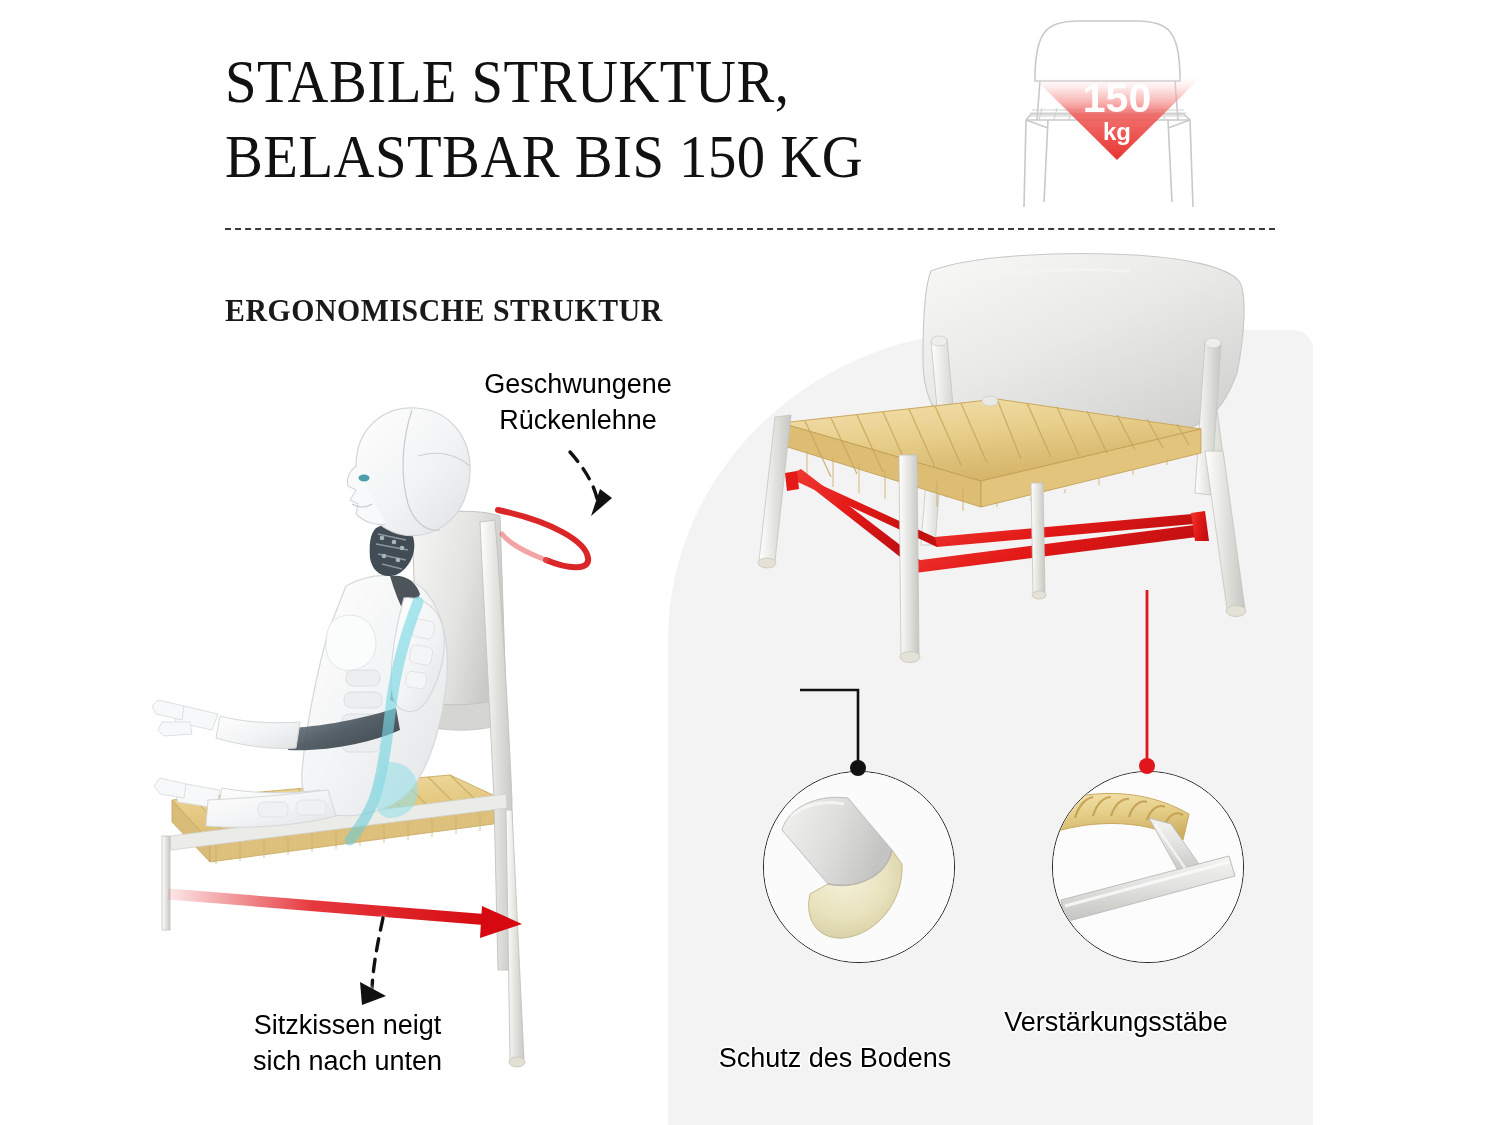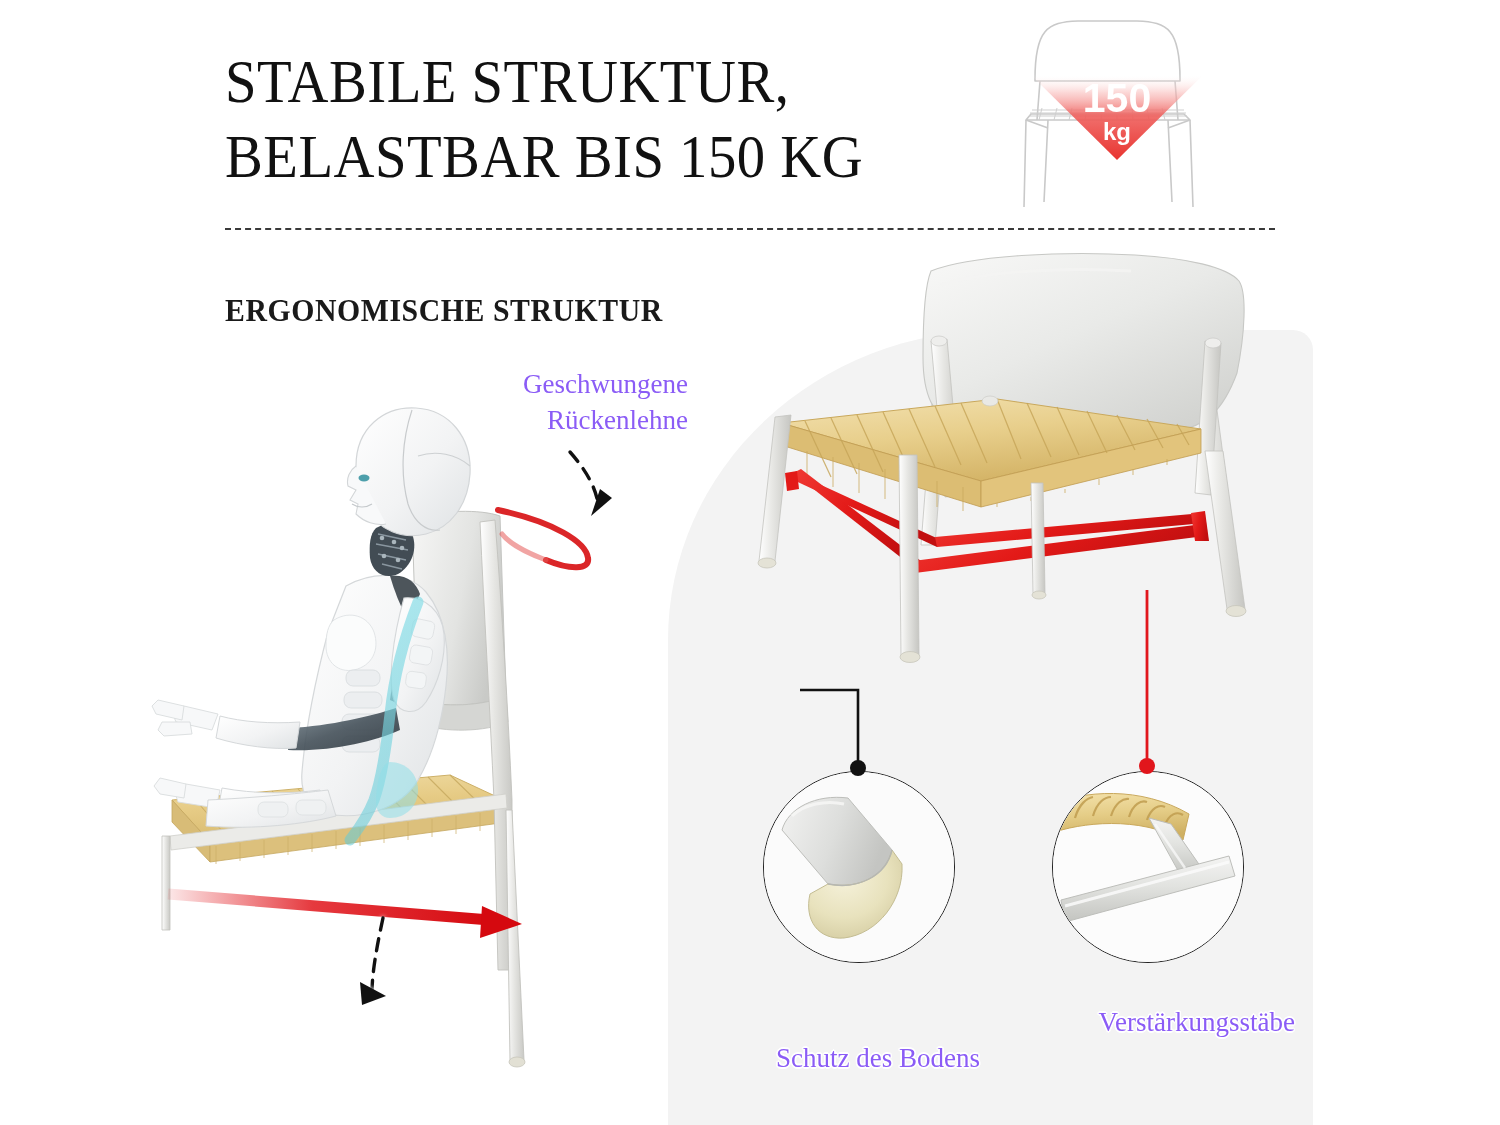--- a/index.html
+++ b/index.html
@@ -60,34 +60,34 @@
 
   
   .left-illo{position:absolute;left:150px;top:370px;width:500px;height:740px;z-index:4;}
 
   
   .main-chair{position:absolute;left:735px;top:245px;width:560px;height:500px;z-index:3;}
 
   
   .lbl{
     position:absolute;
-    font-family:Liberation Serif, serif;
+    font-family:Liberation Sans, sans-serif;
     font-size:27px;
     line-height:1.32;
-    color:#8b5cf6;
-    text-align:right;
+    color:#000000;
+    text-align:center;
     z-index:8;
     text-shadow:
        1.6px 0 0 #fff,-1.6px 0 0 #fff,0 1.6px 0 #fff,0 -1.6px 0 #fff,
        1.2px 1.2px 0 #fff,-1.2px 1.2px 0 #fff,1.2px -1.2px 0 #fff,-1.2px -1.2px 0 #fff;
   }
   .lbl-back{left:468px;top:367px;width:220px;}
   .lbl-seat{left:230px;top:1008px;width:235px;}
   .lbl-foot{left:690px;top:1005px;width:290px;}
-  .lbl-bar{left:1025px;top:1005px;width:270px;}
+  .lbl-bar{left:981px;top:1005px;width:270px;}
 
   
   .anno{position:absolute;left:0;top:0;width:1500px;height:1125px;z-index:7;pointer-events:none;}
 
   
   .detail{
     position:absolute;border:1.6px solid #202020;border-radius:50%;
     overflow:hidden;background:#fafafa;z-index:6;
   }
   .detail-foot{left:763px;top:771px;width:190px;height:190px;}
@@ -458,20 +458,24 @@
       <path d="M1147,590 L1147,762" fill="none" stroke="#e1161c" stroke-width="2.8"></path>
       <circle cx="1147" cy="766" r="8" fill="#e1161c"></circle>
     </g>
   </svg>
 
   <div class="lbl lbl-back">
     <span>Geschwungene</span><br>
     <span>Rückenlehne</span>
   </div>
 
+  <div class="lbl lbl-seat">
+    <span>Sitzkissen neigt</span><br>
+    <span>sich nach unten</span>
+  </div>
 
   <div class="lbl lbl-foot">
     <br>
     <span>Schutz des Bodens</span>
   </div>
 
   <div class="lbl lbl-bar">Verstärkungsstäbe</div>
 
 </div>
 

